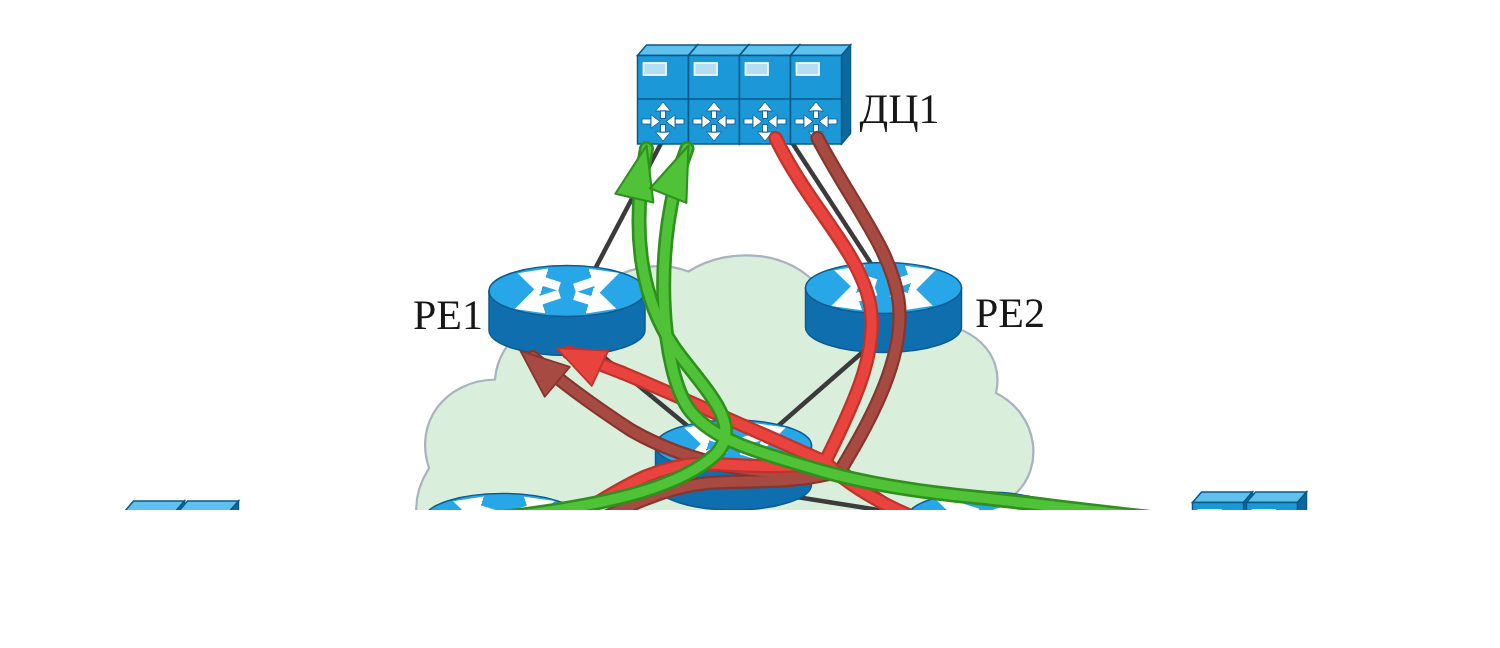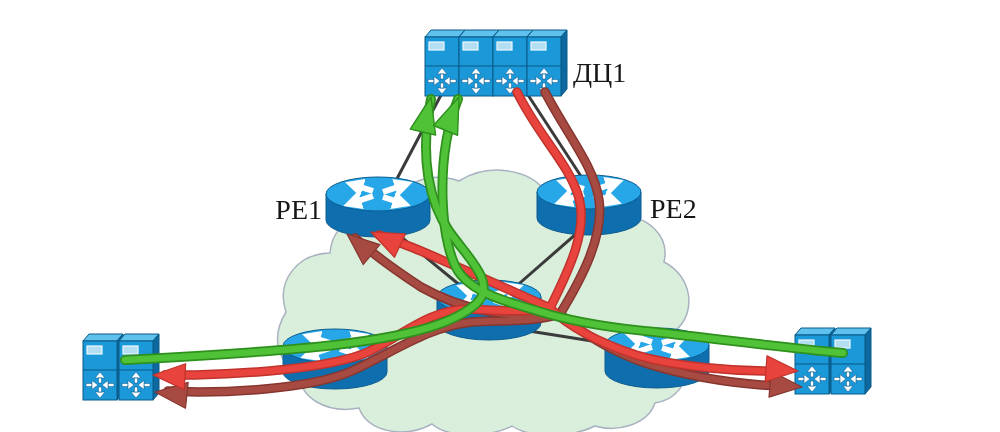--- a/index.html
+++ b/index.html
@@ -1,16 +1,16 @@
 <!DOCTYPE html>
 <html style="--flow-green: #4fc238; --flow-green-edge: #2f901e; --flow-red: #e8433c; --flow-red-edge: #c0332c; --flow-darkred: #a74b42; --flow-darkred-edge: #86362f; --link-black: #3b3b3b; --cloud-fill: #d9efdc; --cloud-stroke: #a9b2c0; --router-top: #28a7e8; --router-body: #0f6fae; --router-edge: #0b5c90; --tower-face: #1b98d8; --tower-top: #5ec1ee; --tower-side: #0c689f; --tower-edge: #0a5a87; --tower-slot: #b4def2;"><head>
 <meta charset="utf-8">
 <style>
   html,body{margin:0;padding:0;background:#fff;}
-  .stage{position:relative;width:1000px;height:432px;background:#fff;overflow:hidden;
+  .stage{position:relative;width:1000px;height:340px;background:#fff;overflow:hidden;
          font-family:"Liberation Serif",serif;text-decoration:underline;}
   svg{display:block;}
   .cloud{fill:var(--cloud-fill);stroke:var(--cloud-stroke);stroke-width:1.5;}
   .link{stroke:var(--link-black);stroke-width:3;fill:none;}
   .flow{fill:none;stroke-linecap:round;stroke-linejoin:round;}
   .g-o{stroke:var(--flow-green-edge);stroke-width:10;}
   .g-i{stroke:var(--flow-green);stroke-width:6.5;}
   .r-o{stroke:var(--flow-red-edge);stroke-width:9.5;}
   .r-i{stroke:var(--flow-red);stroke-width:6.5;}
   .d-o{stroke:var(--flow-darkred-edge);stroke-width:9.5;}

